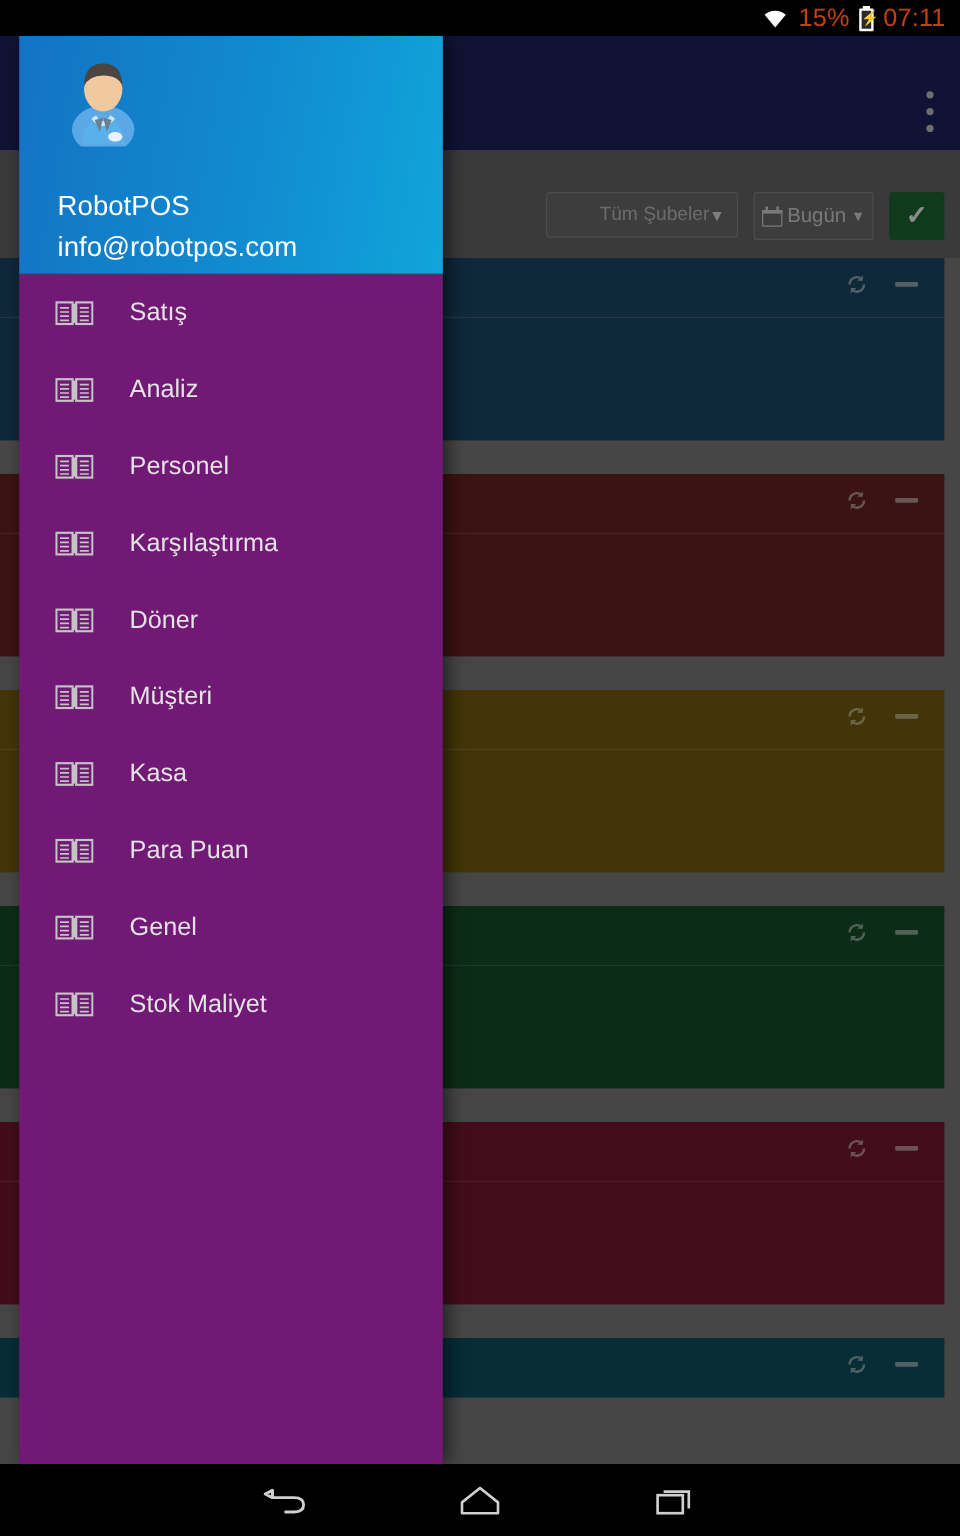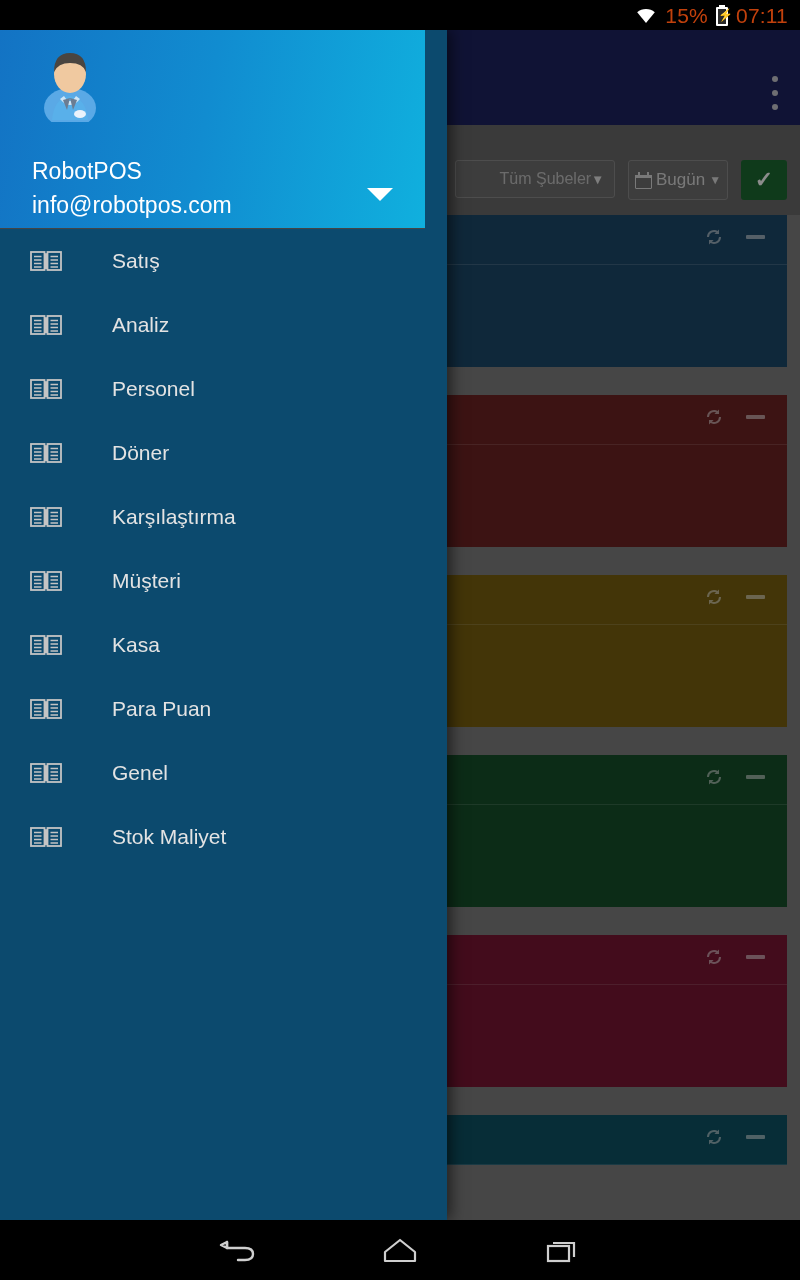--- a/index.html
+++ b/index.html
@@ -68,41 +68,41 @@
   .card .hdr .icons { position:absolute; right:22px; top:12px; display:flex; gap:22px; align-items:center; }
   .ref-ico { width:20px; height:20px; opacity:.55; }
   .min-ico { width:19px; height:4px; background:rgba(255,255,255,.55); border-radius:1px; display:block; }
   .card .body { height:102px; display:flex; align-items:center; padding-left:44px; }
   .card .val { font-size:40px; color:rgba(255,255,255,.62); font-weight:bold; letter-spacing:.5px; }
   .card .unit { font-size:25px; color:rgba(255,255,255,.55); margin-left:10px; }
 
   
   #scrim { position:absolute; left:0; top:30px; width:800px; height:1190px;
     background:rgba(0,0,0,0.45); }
-  #drawer { position:absolute; left:0; top:30px; width:447px; height:1190px;
-    background:#0c4a6e; box-shadow:4px 0 14px rgba(0,0,0,.55); overflow:hidden; }
+  #drawer { position:absolute; left:16px; top:30px; width:353px; height:1190px;
+    background:#701a75; box-shadow:4px 0 14px rgba(0,0,0,.55); overflow:hidden; }
 
   #drawerHead { position:relative; width:425px; height:198px;
     background:linear-gradient(100deg,#1373c4 0%,#118cd0 48%,#10b0de 100%); }
   #avatar { position:absolute; left:30px; top:12px; width:80px; height:80px; }
   #drawerHead .uname { position:absolute; left:32px; top:128px; color:#fff; font-size:23px; }
   #drawerHead .umail { position:absolute; left:32px; top:186px; color:#fff; font-size:23px; transform:translateY(-24px); }
   #acctCaret { position:absolute; right:32px; top:158px; width:0; height:0;
     border-left:13px solid transparent; border-right:13px solid transparent; border-top:13px solid #fff; }
 
   #homeRow { position:relative; width:425px; height:70px; background:#232323;
      display:flex; align-items:center; }
   #homeRow .hico { width:44px; margin-left:24px; display:flex; align-items:center; justify-content:center; }
   #homeRow .hlbl { color:#2aa8e8; font-size:21px; margin-left:38px; }
   .divider { width:425px; height:1px; background:#444; }
   #sectionLabel { color:#a3a3a3; font-size:19px; padding:30px 0 0 32px; }
 
   .navitem { position:relative; width:425px; height:64px; display:flex; align-items:center; }
   .navitem .bk { width:44px; margin-left:24px; display:flex; align-items:center; justify-content:center; }
-  .navitem .lbl { color:#e3e3e3; font-size:21px; margin-left:44px; }
+  .navitem .lbl { color:#e3e3e3; font-size:21px; margin-left:24px; }
 
   
   #navbar { position:absolute; left:0; top:1220px; width:800px; height:60px; background:#000;
     display:flex; align-items:center; justify-content:center; gap:116px; }
   #navbar .nb { width:46px; height:40px; display:flex; align-items:center; justify-content:center; }
 </style>
 </head>
 <body>
 
 <div id="screen">
@@ -330,35 +330,35 @@
             <svg width="32" height="24" viewBox="0 0 32 24">
               <rect x="1" y="3" width="13.5" height="18" fill="none" stroke="#c4c4c4" stroke-width="1.8"></rect>
               <rect x="17.5" y="3" width="13.5" height="18" fill="none" stroke="#c4c4c4" stroke-width="1.8"></rect>
               <path d="M14.5 5 Q16 3 17.5 5 L17.5 21 Q16 19 14.5 21 Z" fill="#c4c4c4"></path>
               <g stroke="#c4c4c4" stroke-width="1.4">
                 <path d="M4 7.5h7.5M4 11h7.5M4 14.5h7.5M4 18h7.5"></path>
                 <path d="M20.5 7.5h7.5M20.5 11h7.5M20.5 14.5h7.5M20.5 18h7.5"></path>
               </g>
             </svg>
           </span>
+          <span class="lbl">Karşılaştırma</span>
+        </div>
+        <div class="navitem">
+          <span class="bk">
+            <svg width="32" height="24" viewBox="0 0 32 24">
+              <rect x="1" y="3" width="13.5" height="18" fill="none" stroke="#c4c4c4" stroke-width="1.8"></rect>
+              <rect x="17.5" y="3" width="13.5" height="18" fill="none" stroke="#c4c4c4" stroke-width="1.8"></rect>
+              <path d="M14.5 5 Q16 3 17.5 5 L17.5 21 Q16 19 14.5 21 Z" fill="#c4c4c4"></path>
+              <g stroke="#c4c4c4" stroke-width="1.4">
+                <path d="M4 7.5h7.5M4 11h7.5M4 14.5h7.5M4 18h7.5"></path>
+                <path d="M20.5 7.5h7.5M20.5 11h7.5M20.5 14.5h7.5M20.5 18h7.5"></path>
+              </g>
+            </svg>
+          </span>
           <span class="lbl">Döner</span>
-        </div>
-        <div class="navitem">
-          <span class="bk">
-            <svg width="32" height="24" viewBox="0 0 32 24">
-              <rect x="1" y="3" width="13.5" height="18" fill="none" stroke="#c4c4c4" stroke-width="1.8"></rect>
-              <rect x="17.5" y="3" width="13.5" height="18" fill="none" stroke="#c4c4c4" stroke-width="1.8"></rect>
-              <path d="M14.5 5 Q16 3 17.5 5 L17.5 21 Q16 19 14.5 21 Z" fill="#c4c4c4"></path>
-              <g stroke="#c4c4c4" stroke-width="1.4">
-                <path d="M4 7.5h7.5M4 11h7.5M4 14.5h7.5M4 18h7.5"></path>
-                <path d="M20.5 7.5h7.5M20.5 11h7.5M20.5 14.5h7.5M20.5 18h7.5"></path>
-              </g>
-            </svg>
-          </span>
-          <span class="lbl">Karşılaştırma</span>
         </div>
         <div class="navitem">
           <span class="bk">
             <svg width="32" height="24" viewBox="0 0 32 24">
               <rect x="1" y="3" width="13.5" height="18" fill="none" stroke="#c4c4c4" stroke-width="1.8"></rect>
               <rect x="17.5" y="3" width="13.5" height="18" fill="none" stroke="#c4c4c4" stroke-width="1.8"></rect>
               <path d="M14.5 5 Q16 3 17.5 5 L17.5 21 Q16 19 14.5 21 Z" fill="#c4c4c4"></path>
               <g stroke="#c4c4c4" stroke-width="1.4">
                 <path d="M4 7.5h7.5M4 11h7.5M4 14.5h7.5M4 18h7.5"></path>
                 <path d="M20.5 7.5h7.5M20.5 11h7.5M20.5 14.5h7.5M20.5 18h7.5"></path>

